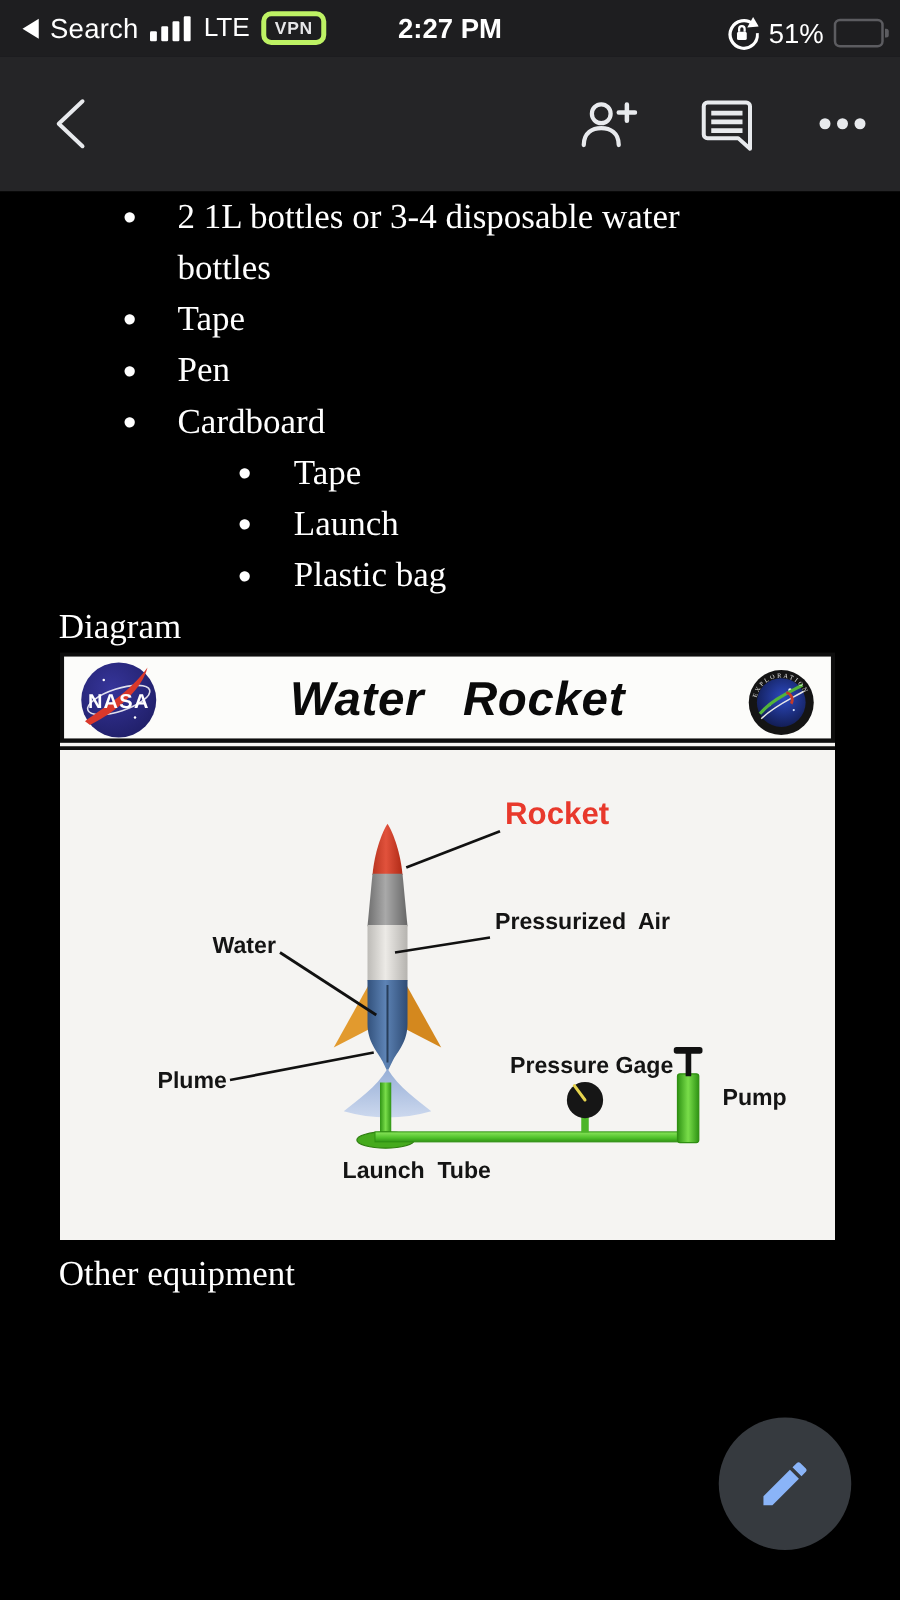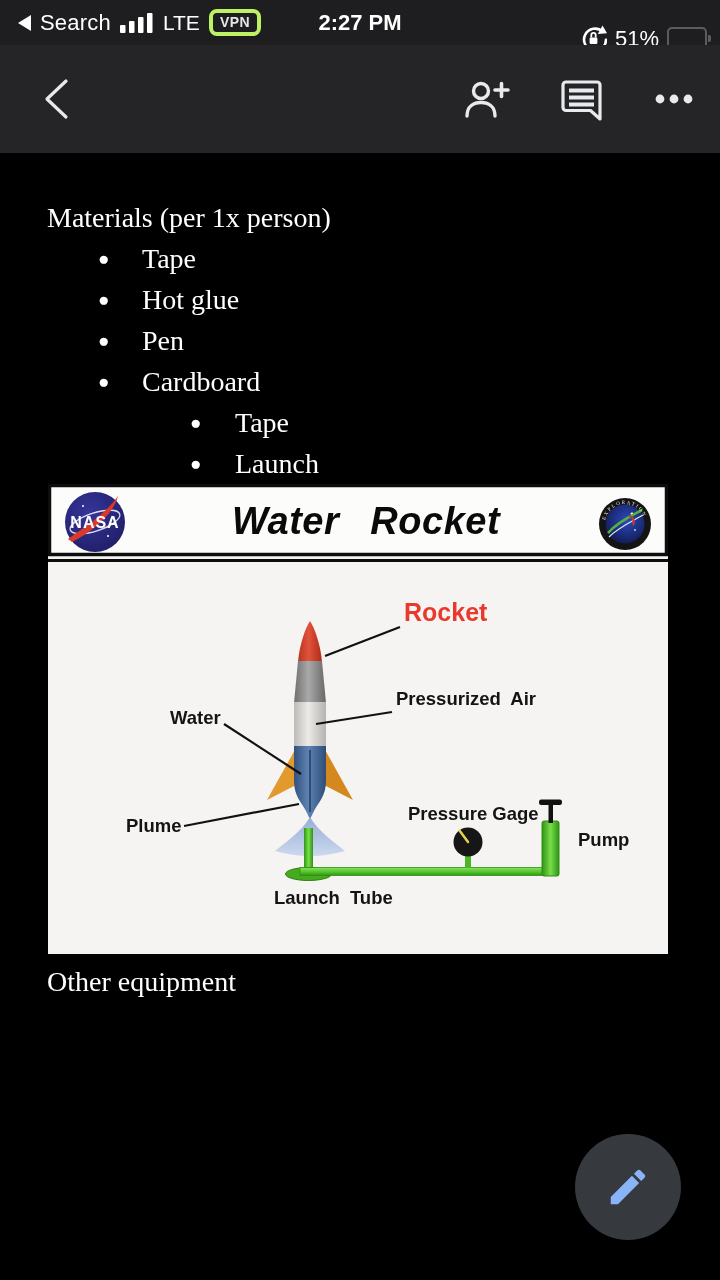--- a/index.html
+++ b/index.html
@@ -10,21 +10,21 @@
   .status-bar{position:absolute;top:0;left:0;width:720px;height:45px;background:#1e1e20;color:#fff;}
   .sb-left{position:absolute;left:18px;top:0;height:45px;display:flex;align-items:center;gap:9px;}
   .sb-back-tri{width:0;height:0;border-top:8px solid transparent;border-bottom:8px solid transparent;
                border-right:13px solid #fff;}
   .sb-carrier{font-size:22px;letter-spacing:.2px;}
   .sb-net{font-size:21px;}
   .sb-vpn{border:4px solid #bef264;border-radius:8px;font-size:14px;font-weight:700;
           padding:1px 7px 2px;color:#e6e6e8;letter-spacing:.5px;}
   .sb-time{position:absolute;left:0;top:0;width:720px;height:45px;display:flex;align-items:center;
            justify-content:center;font-size:22px;font-weight:700;}
-  .sb-right{position:absolute;right:9px;top:16px;height:45px;display:flex;align-items:center;gap:8px;}
+  .sb-right{position:absolute;right:9px;top:4px;height:45px;display:flex;align-items:center;gap:8px;}
   .sb-pct{font-size:22px;}
   .battery{display:flex;align-items:center;}
   .batt-body{width:33px;height:16px;border:2px solid #5c5c60;border-radius:5px;padding:1.5px;box-sizing:content-box;}
   .batt-fill{width:15px;height:13px;border-radius:2.5px;background:#f7d13c;}
   .batt-nub{width:3px;height:7px;background:#5c5c60;border-radius:0 2px 2px 0;margin-left:1px;}
 
   
   .toolbar{position:absolute;top:45px;left:0;width:720px;height:108px;background:#252527;}
   .tb-back{position:absolute;left:38px;top:31px;width:40px;height:46px;cursor:pointer;}
   .tb-right{position:absolute;right:22px;top:0;height:108px;display:flex;align-items:center;gap:46px;}
@@ -104,31 +104,32 @@
       </svg>
       <svg class="tb-icon" viewBox="0 0 48 48">
         <circle cx="10" cy="24" r="4.4" fill="#e8eaed"></circle>
         <circle cx="24" cy="24" r="4.4" fill="#e8eaed"></circle>
         <circle cx="38" cy="24" r="4.4" fill="#e8eaed"></circle>
       </svg>
     </div>
   </div>
 
   <div class="doc">
-    <p class="p-heading">Materials (per 1x person)</p>
     <ul class="l1">
+      <li>2 1L bottles or 3-4 disposable water bottles</li>
       <li>Tape</li>
-      <li>Hot glue</li>
       <li>Pen</li>
       <li>Cardboard</li>
     </ul>
     <ul class="l2">
       <li>Tape</li>
       <li>Launch</li>
+      <li>Plastic bag</li>
     </ul>
+    <p class="p-diagram">Diagram</p>
 
     <div class="diagram-wrap">
       <svg viewBox="0 0 620 470" width="620" height="470">
         <defs>
           <linearGradient id="noseG" x1="0" y1="0" x2="1" y2="0">
             <stop offset="0" stop-color="#b93520"></stop>
               <stop offset="0.45" stop-color="#e1523c"></stop>
               <stop offset="1" stop-color="#b02a16"></stop>
           </linearGradient>
           <linearGradient id="shoG" x1="0" y1="0" x2="1" y2="0">

